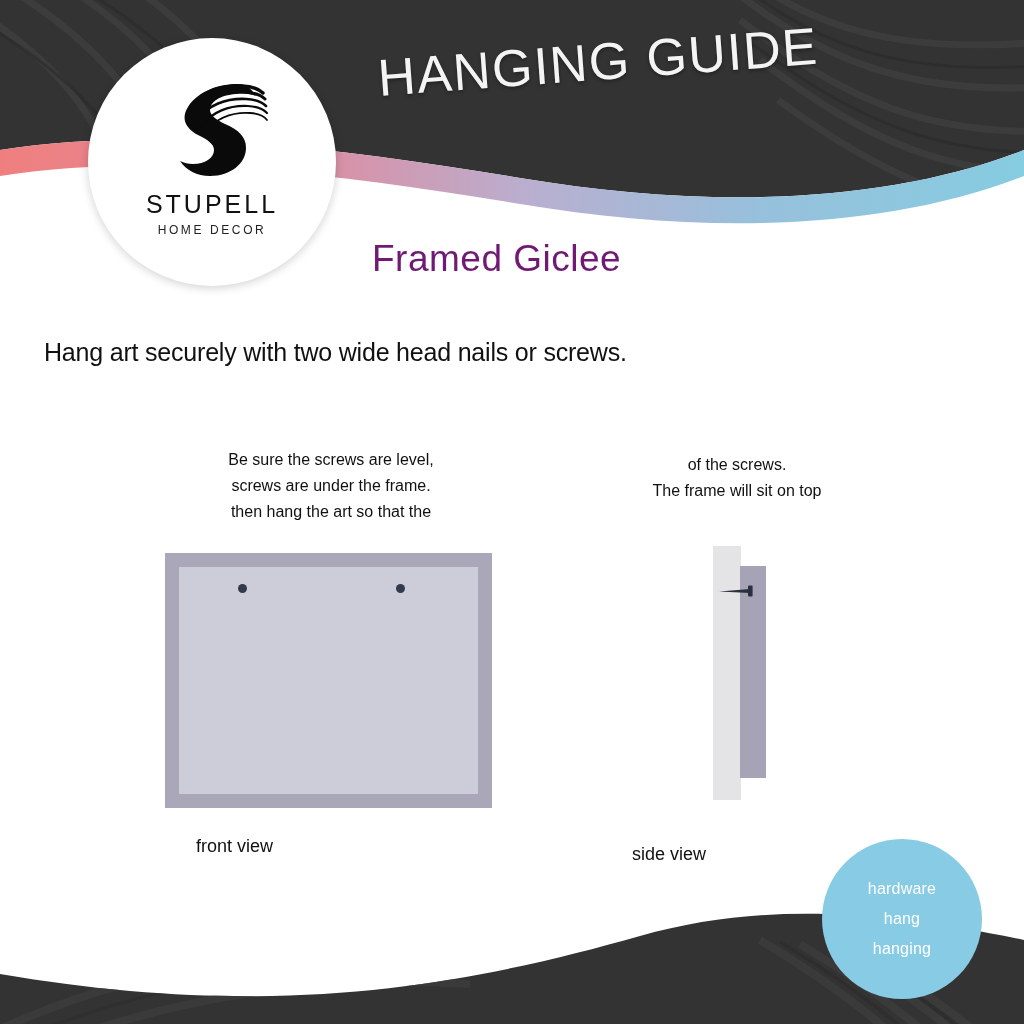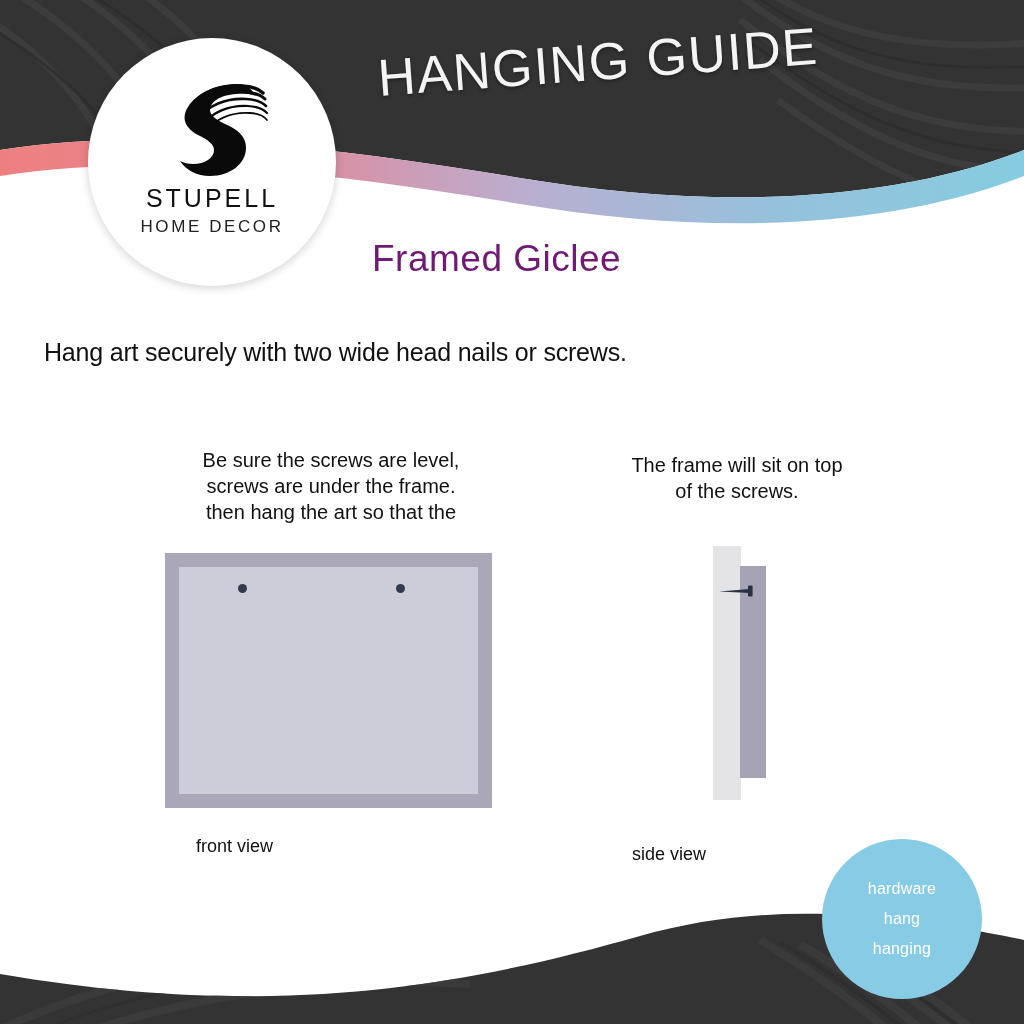--- a/index.html
+++ b/index.html
@@ -12,43 +12,43 @@
   .wave-layer{position:absolute;left:0;top:0;width:1024px;height:1024px;pointer-events:none;}
 
   
   #logo-badge{position:absolute;left:88px;top:38px;width:248px;height:248px;
               border-radius:50%;background:#ffffff;
               box-shadow:0 2px 10px rgba(0,0,0,.18);
               display:flex;flex-direction:column;align-items:center;justify-content:flex-start;
               z-index:6;}
   #logo-mark{width:120px;height:120px;margin-top:28px;}
   #logo-word{font-family:"Liberation Sans",sans-serif;font-size:25px;letter-spacing:3px;
-             color:#111;font-weight:400;line-height:1;}
-  #logo-sub{font-family:"Liberation Sans",sans-serif;font-size:17px;letter-spacing:2.6px;
+             color:#111;margin-top:6px;font-weight:400;line-height:1;}
+  #logo-sub{font-family:"Liberation Sans",sans-serif;font-size:12px;letter-spacing:2.6px;
             color:#222;margin-top:7px;line-height:1;}
 
   
   #header-title{position:absolute;left:378px;top:48px;z-index:5;
       font-family:"Liberation Sans",sans-serif;font-size:52px;font-weight:400;
       color:#f4f4f4;letter-spacing:1.5px;transform:rotate(-4.2deg);
       transform-origin:left center;white-space:nowrap;
       text-shadow:0 2px 4px rgba(0,0,0,.35);}
 
   
   #product-type{position:absolute;left:372px;top:238px;z-index:5;
       font-family:"Liberation Sans",sans-serif;font-weight:300;font-size:37px;
       color:#701a75;letter-spacing:.5px;white-space:nowrap;}
 
   #lead-instruction{position:absolute;left:0;top:338px;width:1024px;z-index:5;
       font-family:"Liberation Sans",sans-serif;font-size:25px;font-weight:400;
       color:#111;letter-spacing:-.2px;white-space:nowrap;padding-left:44px;}
 
   
   .panel-caption{position:absolute;text-align:center;z-index:5;
-      font-family:"Liberation Sans",sans-serif;font-size:20px;line-height:26px;
+      font-family:"Liberation Sans",sans-serif;font-size:16px;line-height:26px;
       color:#111;font-weight:400;}
   #front-caption{left:136px;top:447px;width:390px;}
   #side-caption{left:592px;top:452px;width:290px;}
 
   .view-label{position:absolute;text-align:left;z-index:5;
       font-family:"Liberation Sans",sans-serif;font-size:18px;color:#111;font-weight:400;}
   #front-view-label{left:196px;top:836px;width:252px;}
   #side-view-label{left:632px;top:844px;width:206px;}
 
   
@@ -174,22 +174,22 @@
   <div id="front-diagram">
     <div id="front-frame-border"></div>
     <div id="front-mat"></div>
     <div class="screw-dot" style="left:73px;top:31px;"></div>
     <div class="screw-dot" style="left:231px;top:31px;"></div>
   </div>
 
   <div class="view-label" id="front-view-label">front view</div>
 
   <div class="panel-caption" id="side-caption">
+    <div>of the screws.</div>
     <div>The frame will sit on top</div>
-    <div>of the screws.</div>
   </div>
 
   <div id="side-diagram">
     <div id="side-wall"></div>
     <div id="side-frame"></div>
     <svg id="side-nail" viewBox="0 0 44 14">
       <path fill="#2b3040" d="M2,7.6 L33,5.0 L33,9.0 Z"></path>
       <rect x="31" y="1.4" width="4.6" height="11.2" rx="1" fill="#2b3040"></rect>
     </svg>
   </div>

